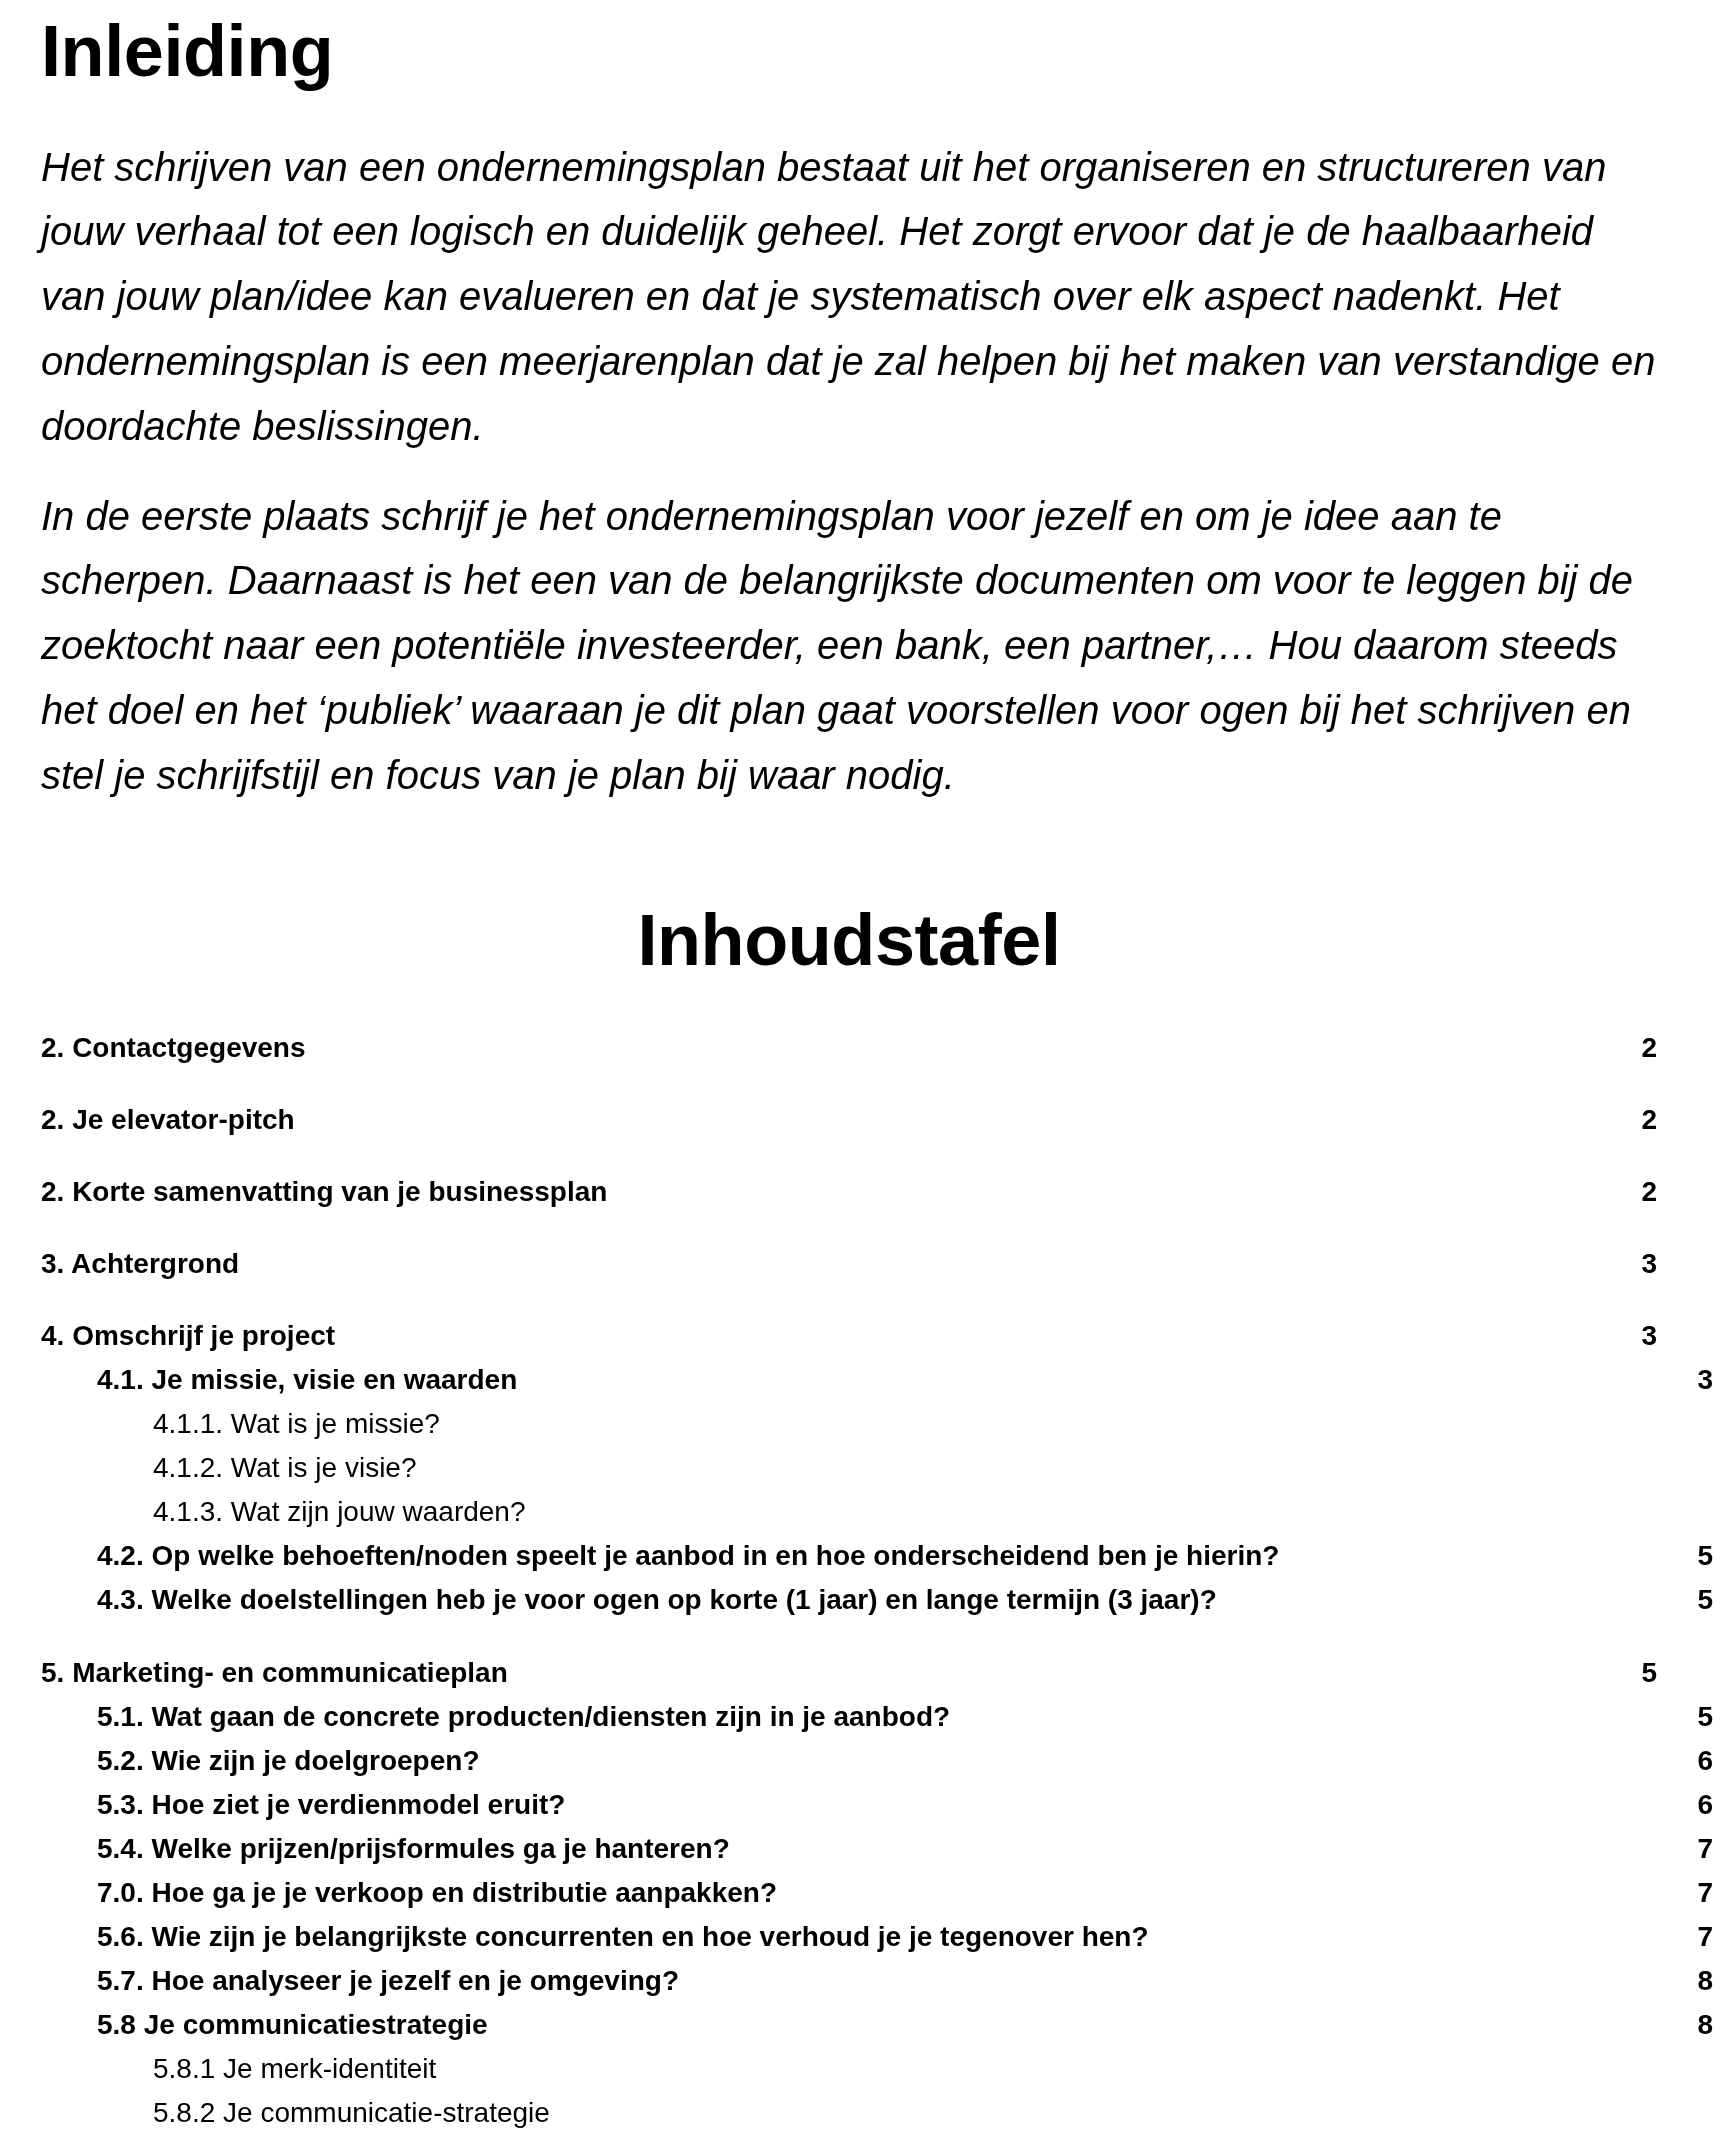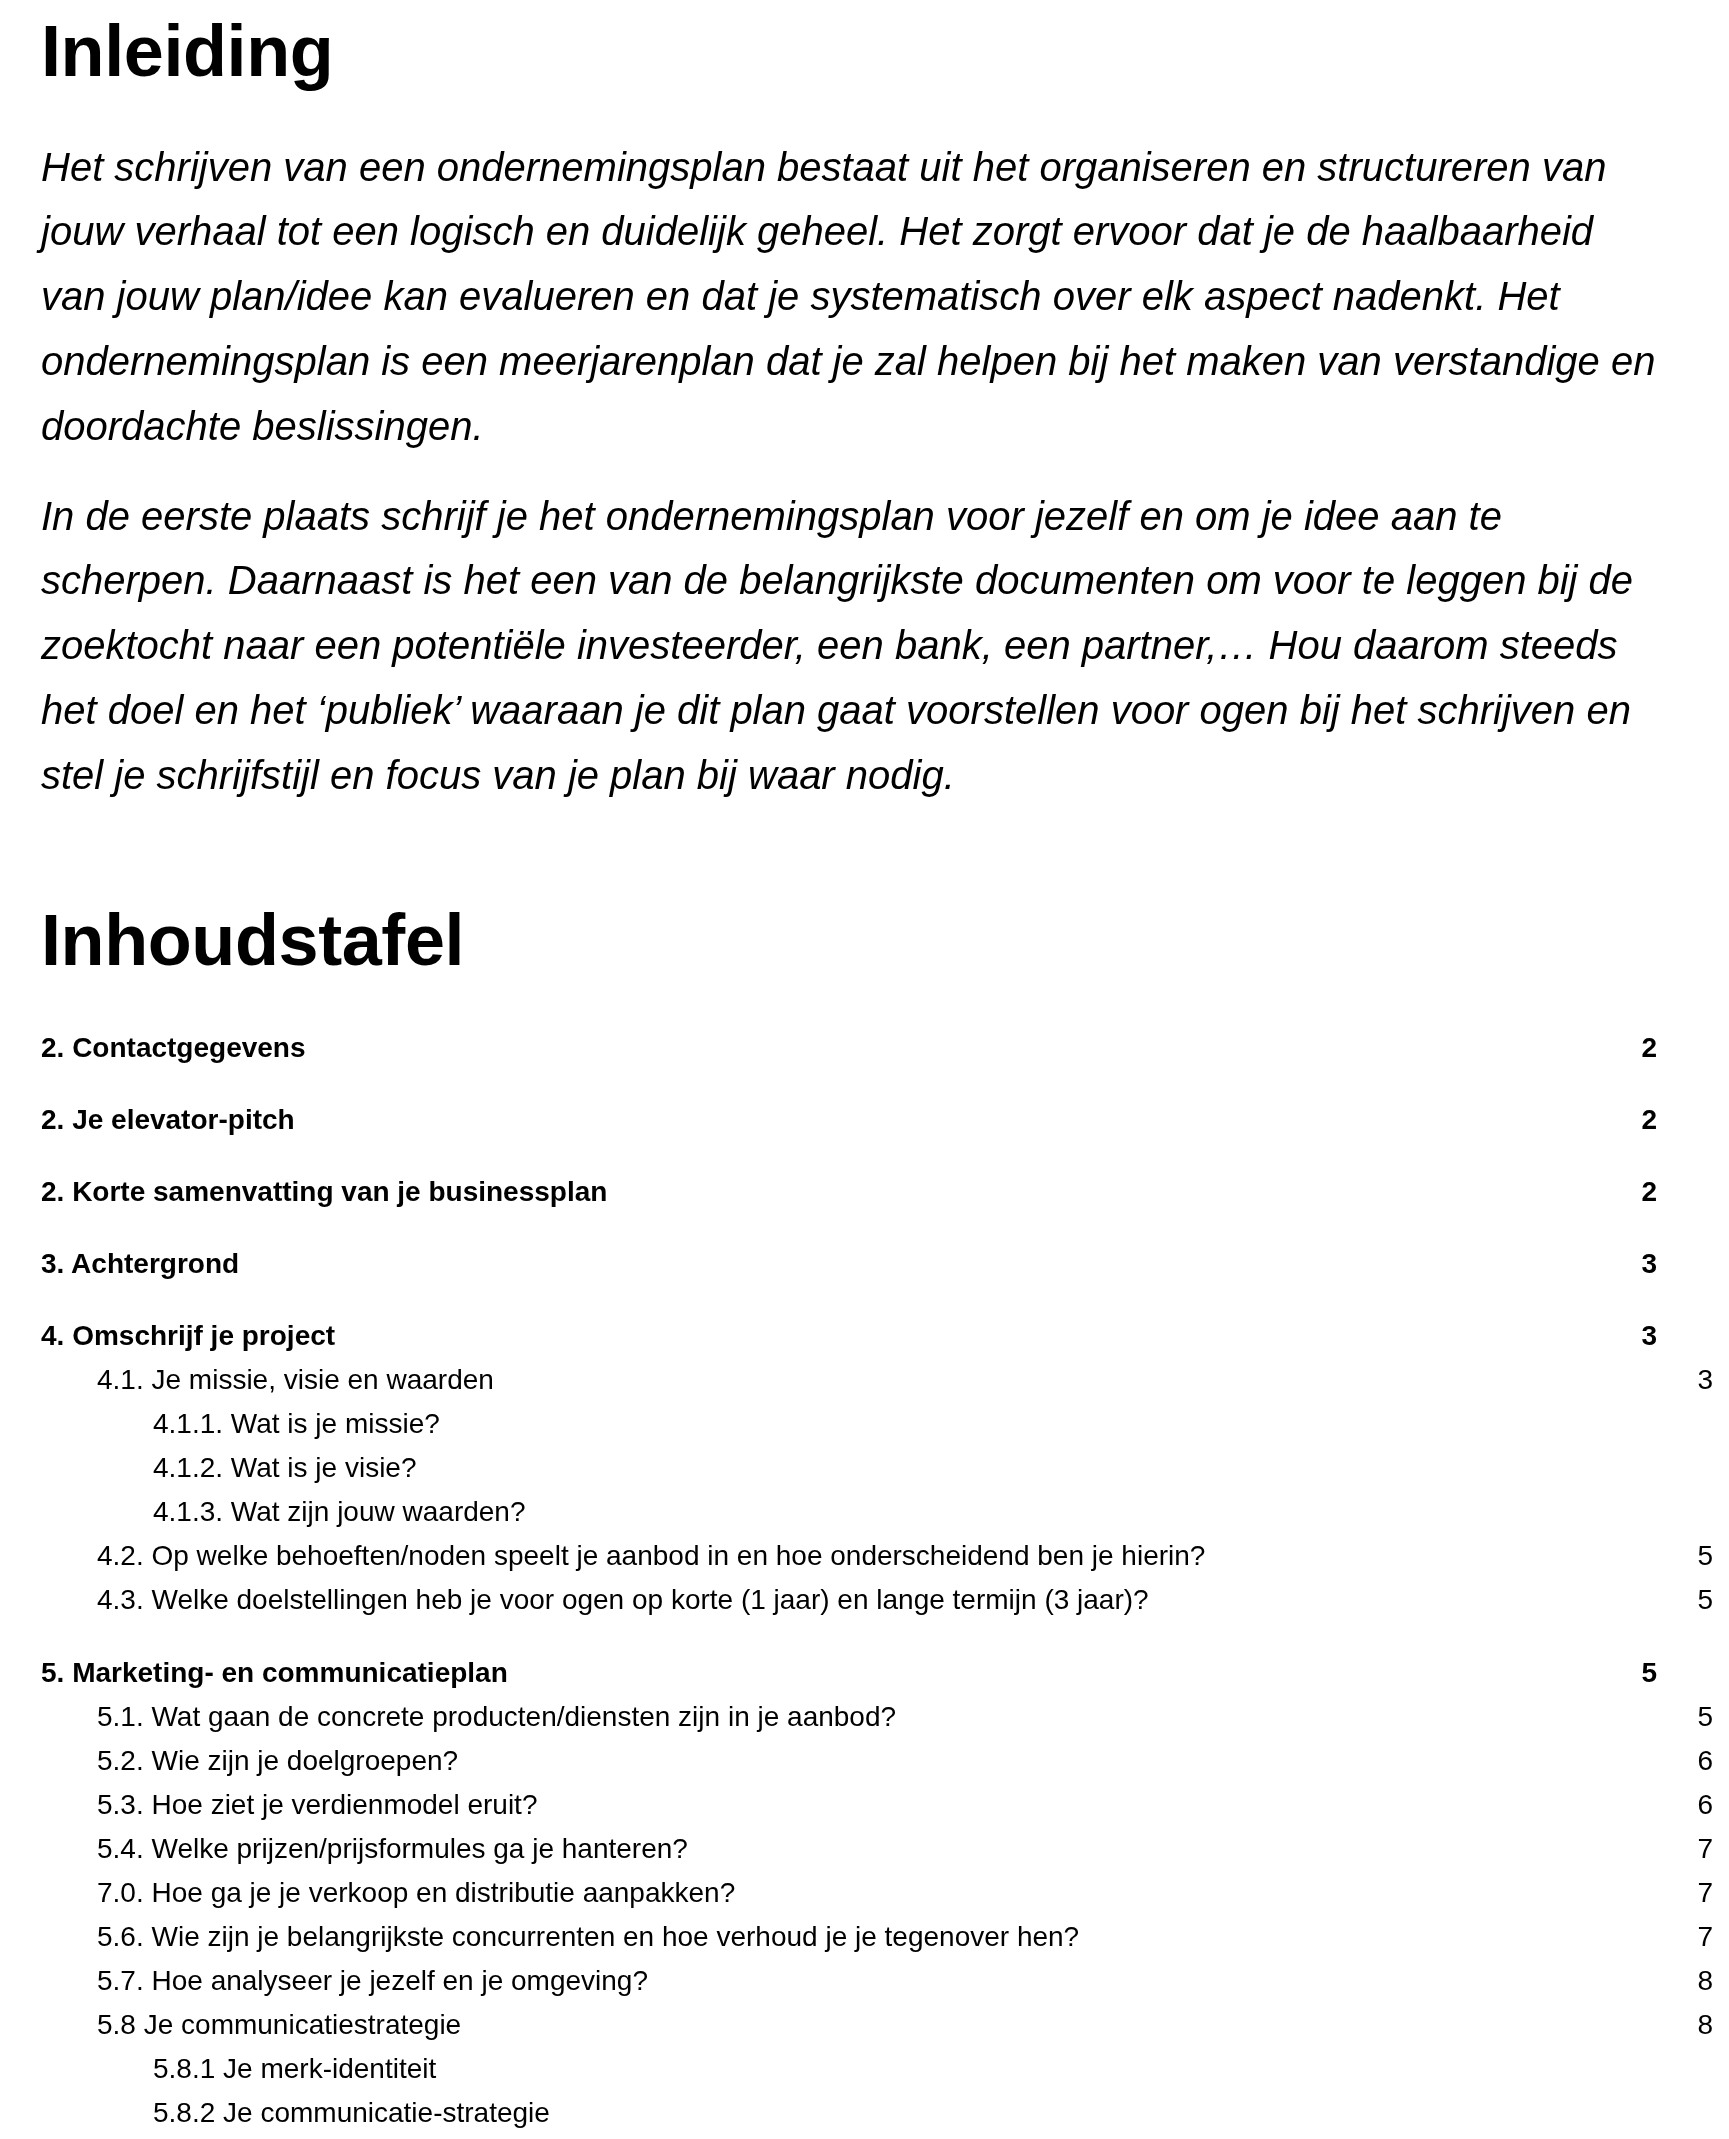--- a/index.html
+++ b/index.html
@@ -26,21 +26,21 @@
   .doc-heading {
     font-size: 72px;
     font-weight: bold;
     letter-spacing: -0.4px;
     line-height: 1.05;
     margin: 0;
     padding: 0;
     color: #000;
   }
   #heading-inleiding-wrap { padding-top: 14px; }
-  #heading-inhoudstafel-wrap { padding-top: 95px; }
+  #heading-inhoudstafel-wrap { padding-top: 95px; text-align: center; }
 
   
   .body-block { padding-top: 45px; }
   .body-par {
     font-size: 40px;
     font-style: italic;
     line-height: 1.62;
     margin: 0 0 25px 0;
     max-width: 1618px;
     color: #000;
@@ -72,21 +72,21 @@
   .toc-row.lvl0 {
     font-weight: bold;
     padding-left: 0;
     margin-top: 39px;
   }
   .toc-row.lvl0:first-child { margin-top: 0; }
   .toc-row.lvl0 .toc-page { font-weight: bold; }
 
   
   .toc-row.lvl1 {
-    font-weight: normal;
+    font-weight: bold;
     padding-left: 56px;
     margin-top: 11px;
     align-items: flex-end;
   }
   
   .toc-row.lvl2 {
     font-weight: normal;
     padding-left: 112px;
     margin-top: 11px;
   }

